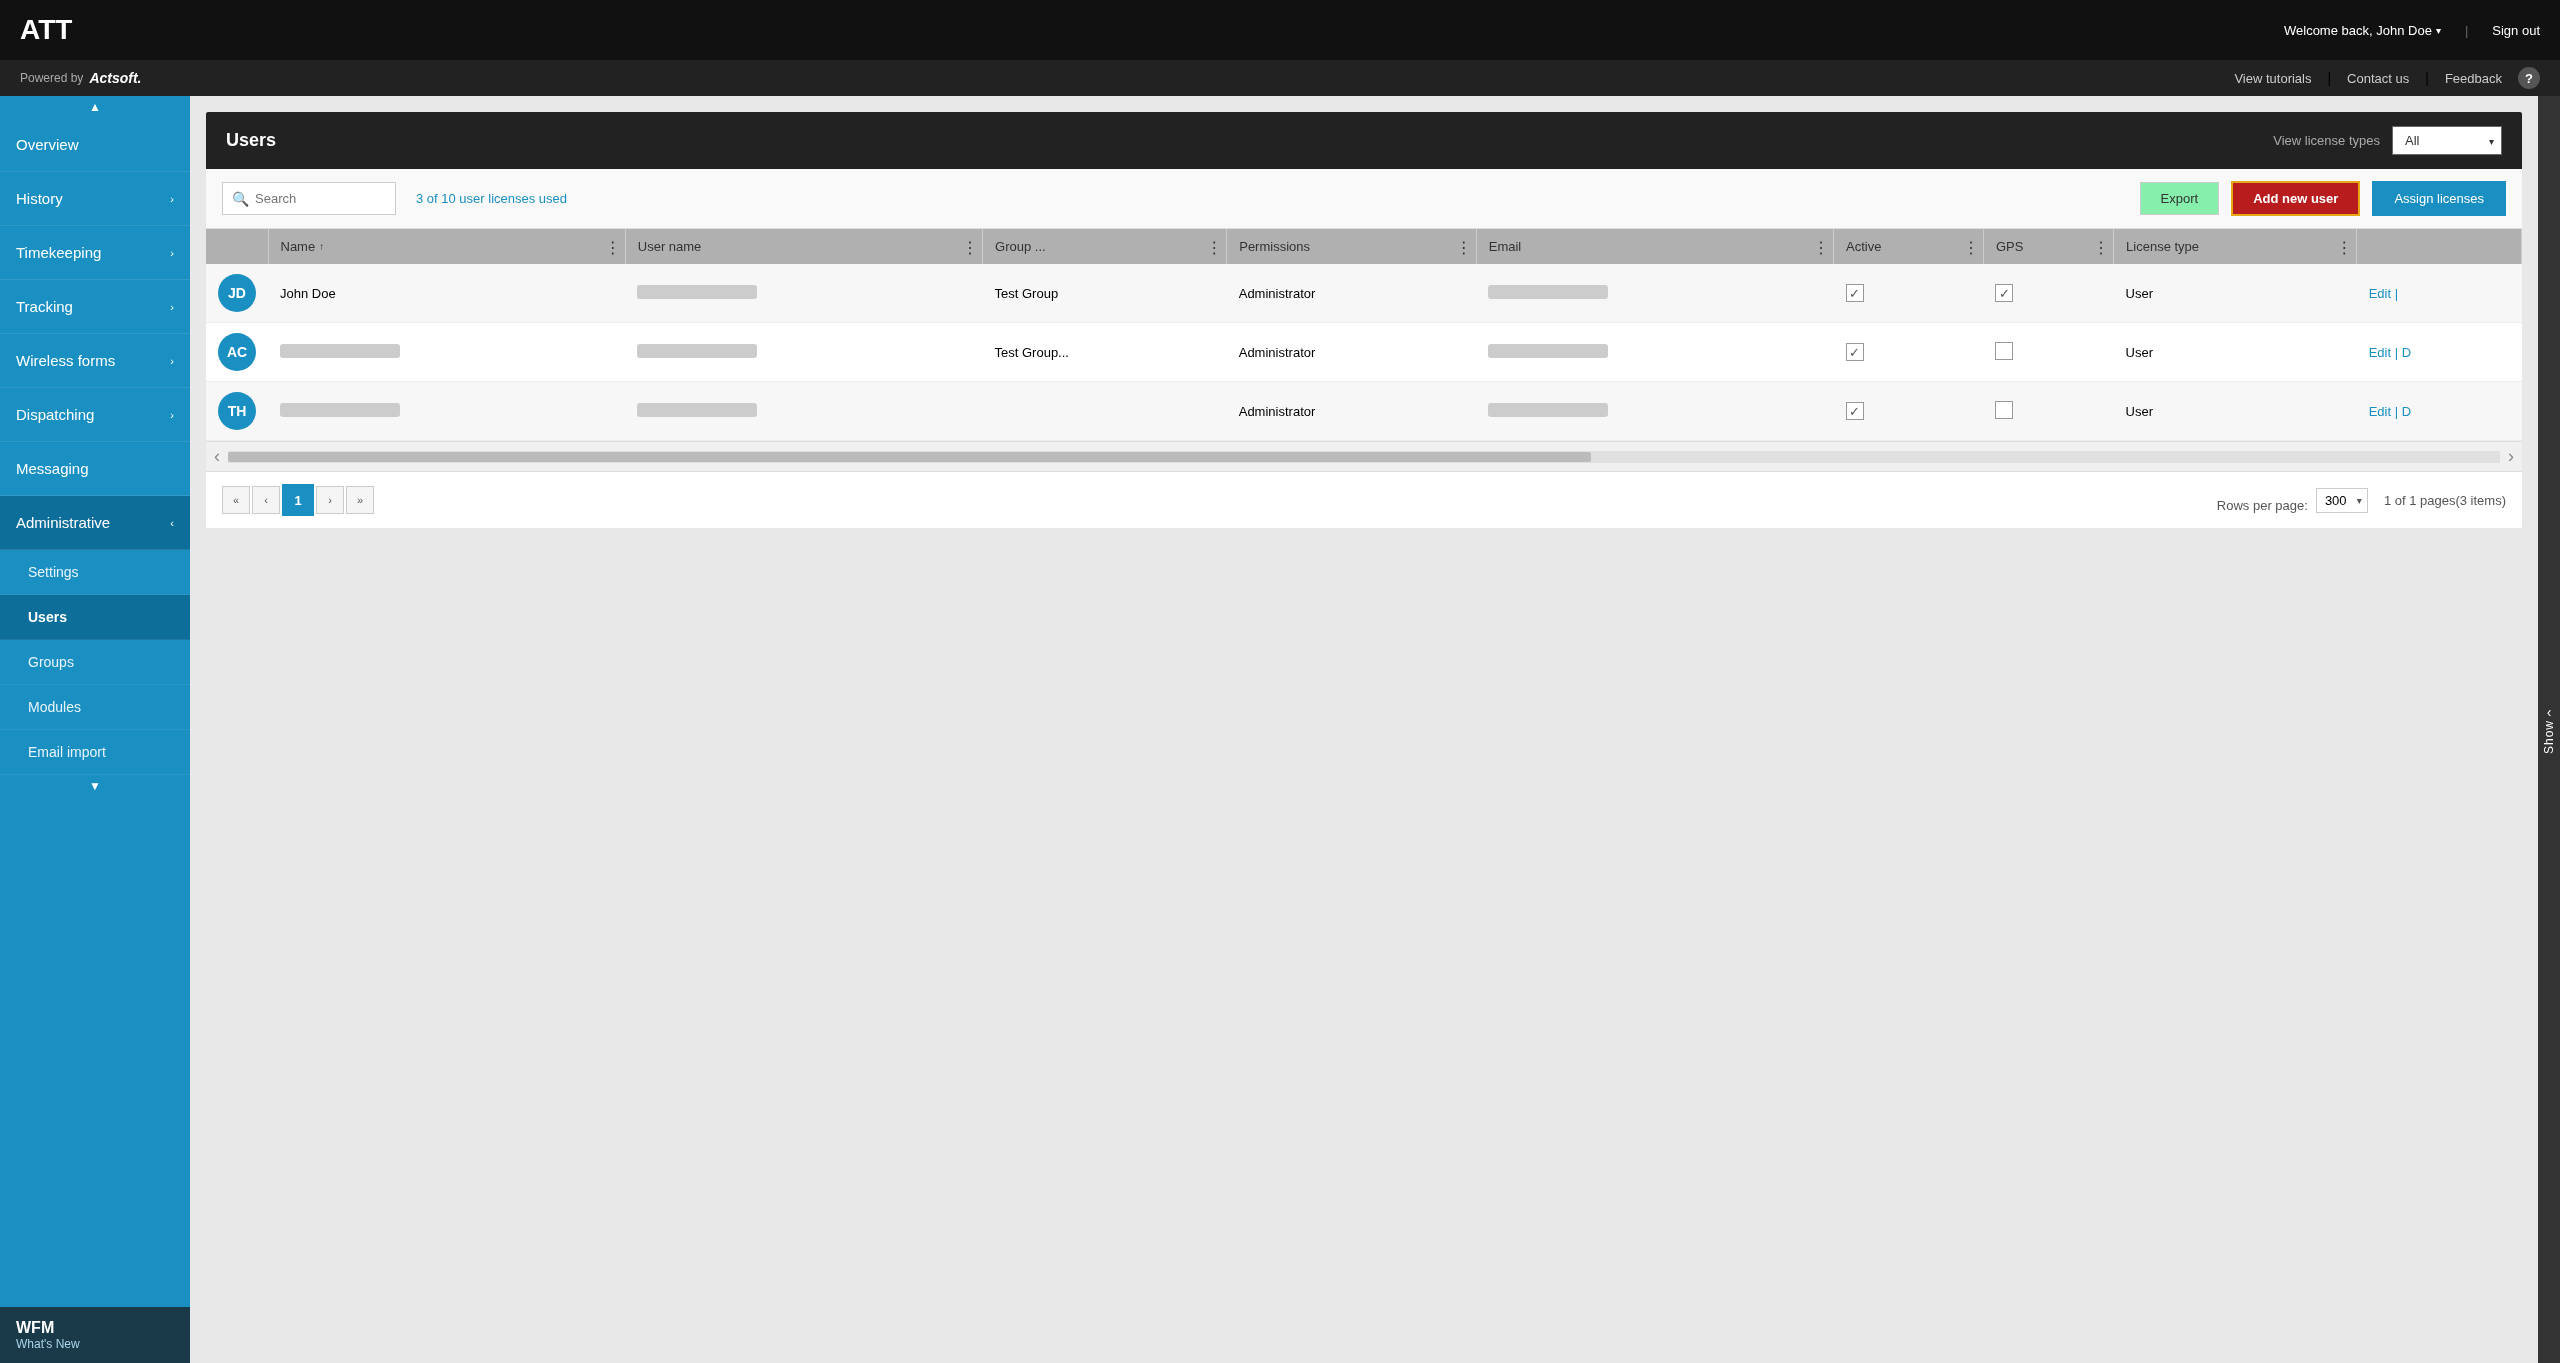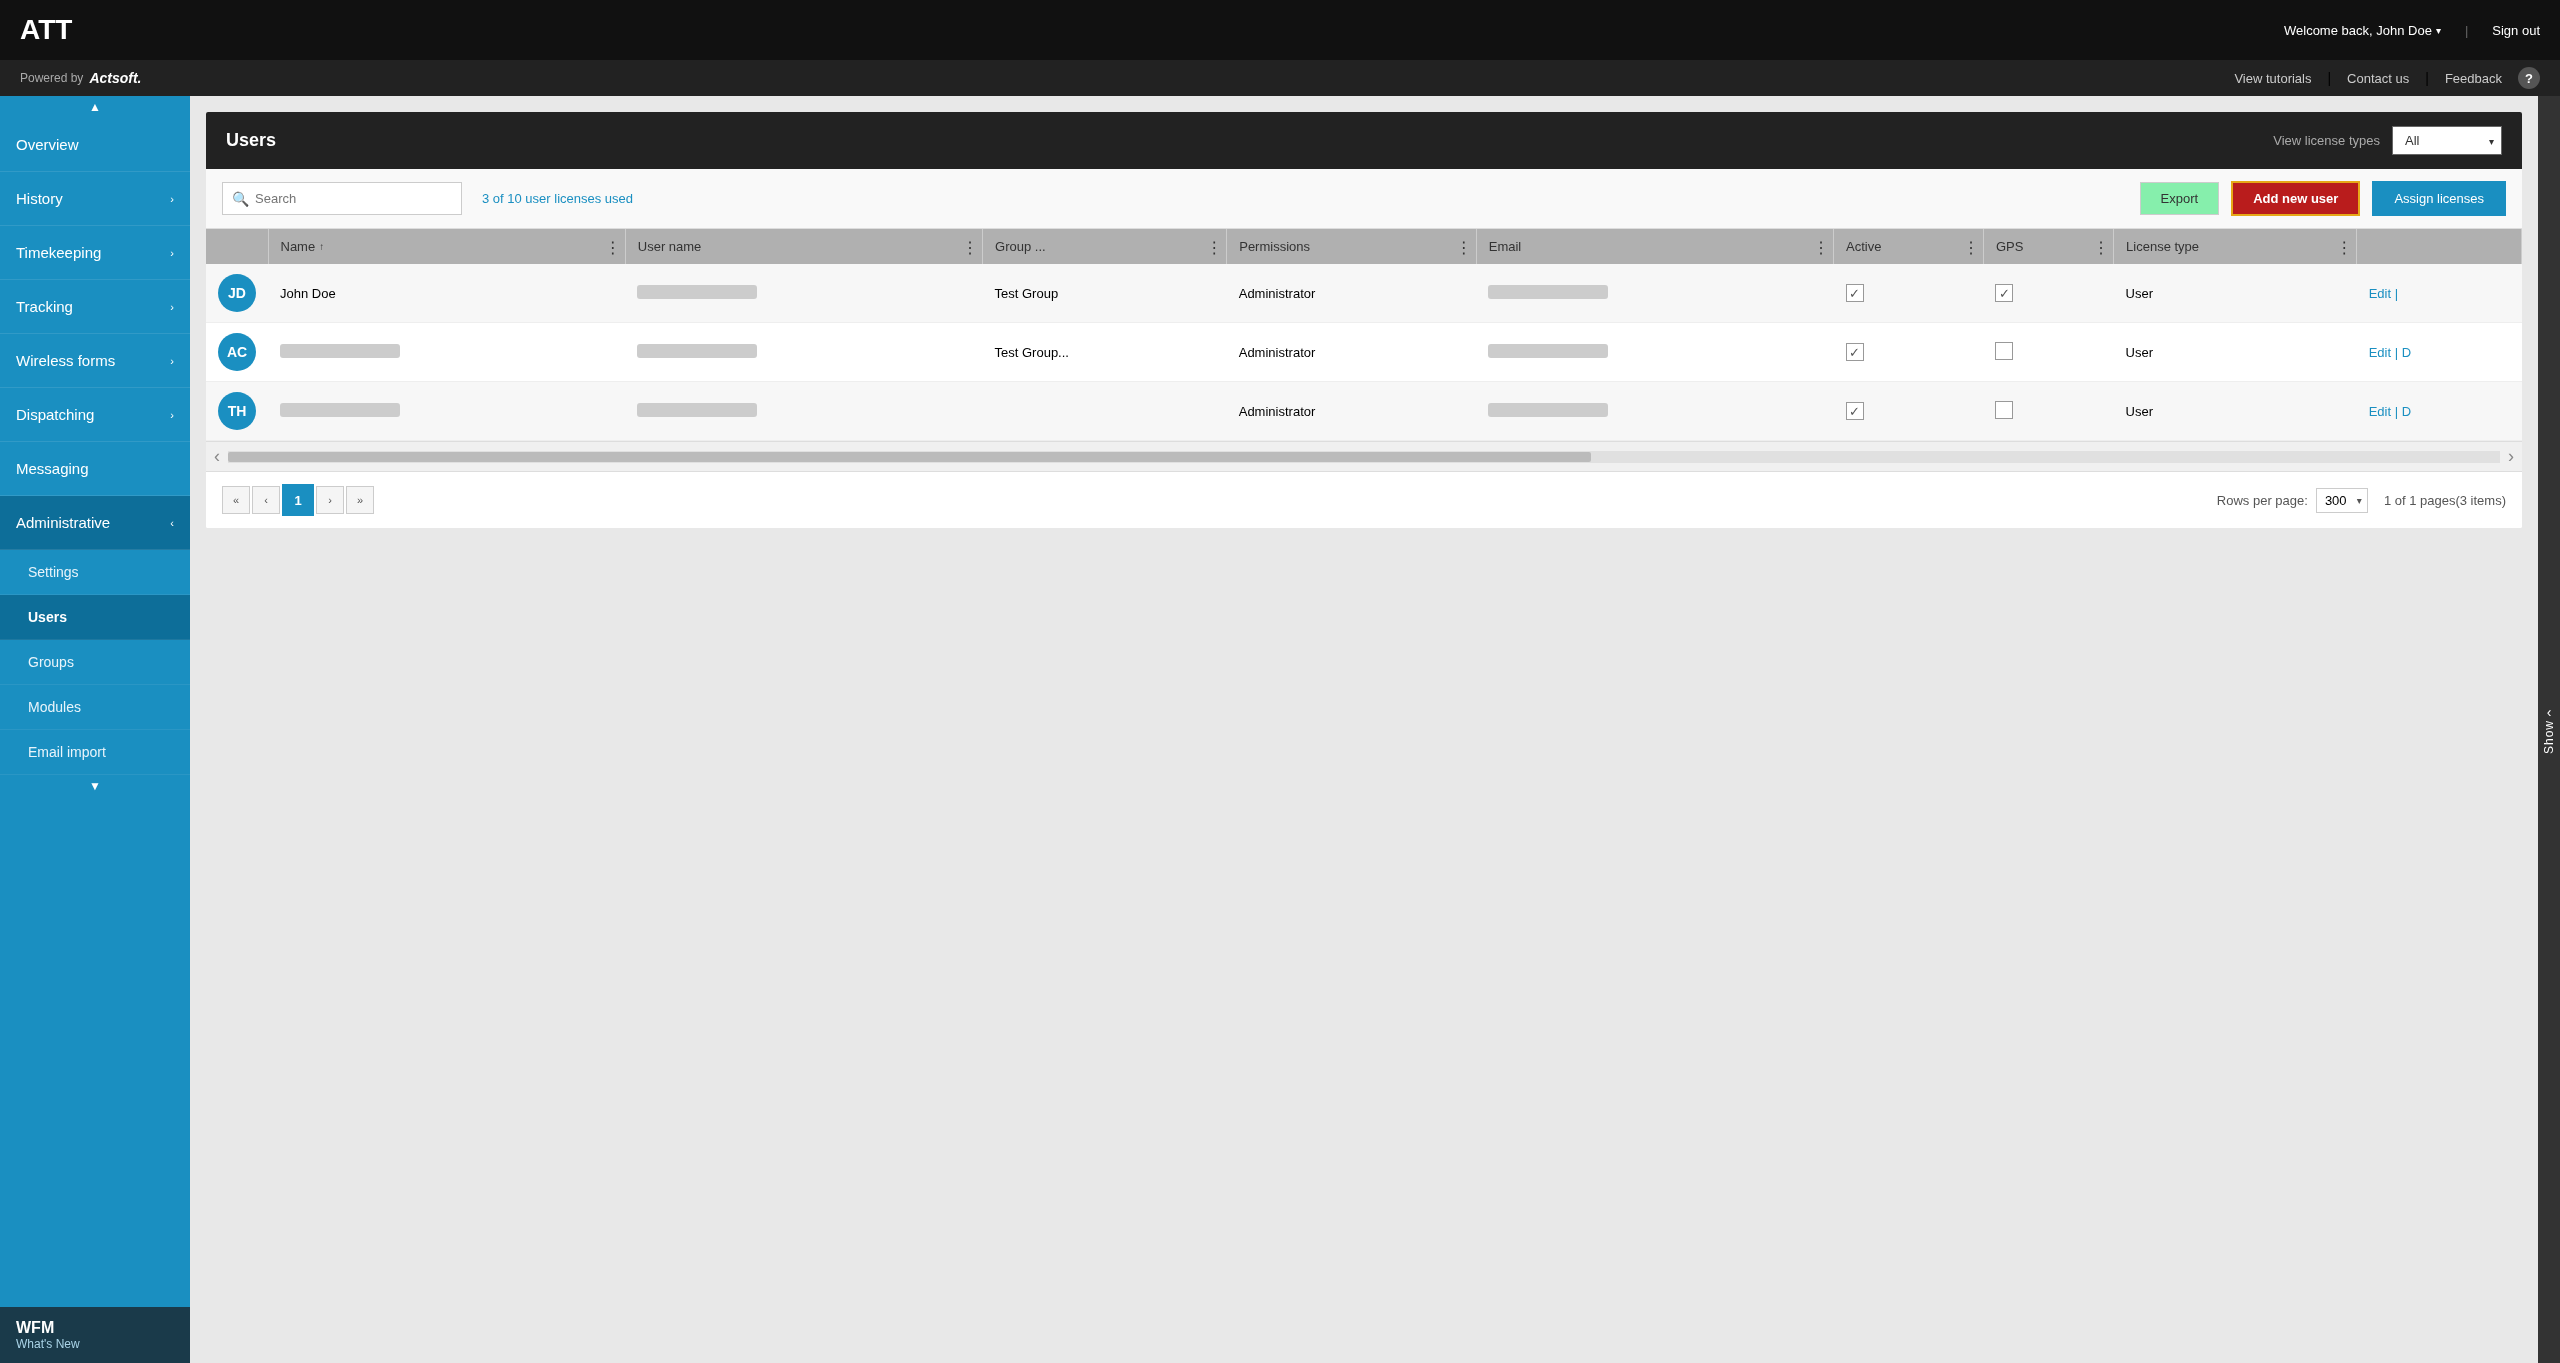--- a/index.html
+++ b/index.html
@@ -168,21 +168,21 @@
     .search-wrapper .search-icon-inner {
       position: absolute;
       left: 10px;
       color: #999;
       font-size: 14px;
     }
     .search-input {
       border: 1px solid #ccc;
       padding: 8px 12px 8px 32px;
       font-size: 13px;
-      width: 240px;
+      width: 174px;
       outline: none;
     }
     .license-info { color: #1a8fc1; font-size: 13px; margin-left: 8px; flex: 1; }
     .btn-export {
       border: 1px solid #ccc; background: #86efac; color: #333;
       padding: 8px 20px; font-size: 13px; cursor: pointer;
     }
     .btn-add-user {
       border: 2px solid #e6a817; background: #b91c1c; color: #fff;
       padding: 8px 20px; font-size: 13px; cursor: pointer; font-weight: bold;
@@ -266,21 +266,21 @@
       border: 1px solid #ccc; background: #f5f5f5;
       display: flex; align-items: center; justify-content: center;
       cursor: pointer; font-size: 11px; color: #555;
     }
     .page-num-btn {
       width: 32px; height: 32px;
       border: 1px solid #1a8fc1; background: #1a8fc1;
       display: flex; align-items: center; justify-content: center;
       cursor: pointer; font-size: 13px; color: #fff; font-weight: bold;
     }
-    .rows-per-page { display: flex; align-items: center; gap: 8px; font-size: 13px; color: #555; }
+    .rows-per-page { display: flex; align-items: flex-end; gap: 8px; font-size: 13px; color: #555; }
     .rows-per-page select {
       border: 1px solid #ccc; padding: 4px 20px 4px 8px;
       font-size: 13px; appearance: none; background: #fff; cursor: pointer;
     }
     .rows-select-wrapper { position: relative; }
     .rows-select-wrapper .sel-arrow {
       position: absolute; right: 6px; top: 50%; transform: translateY(-50%);
       font-size: 10px; pointer-events: none; color: #555;
     }
     .page-info { font-size: 13px; color: #555; }

